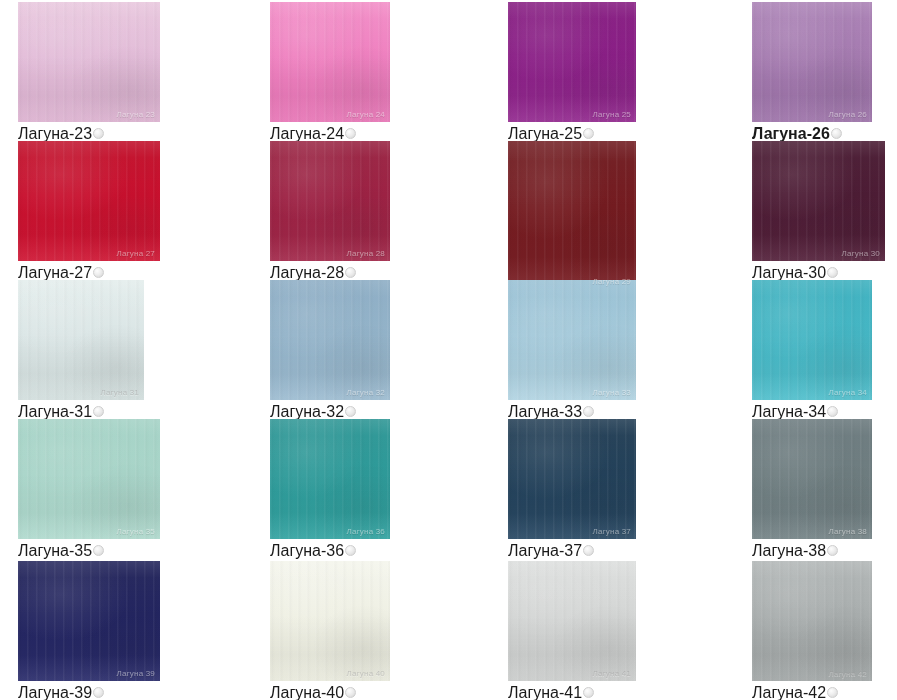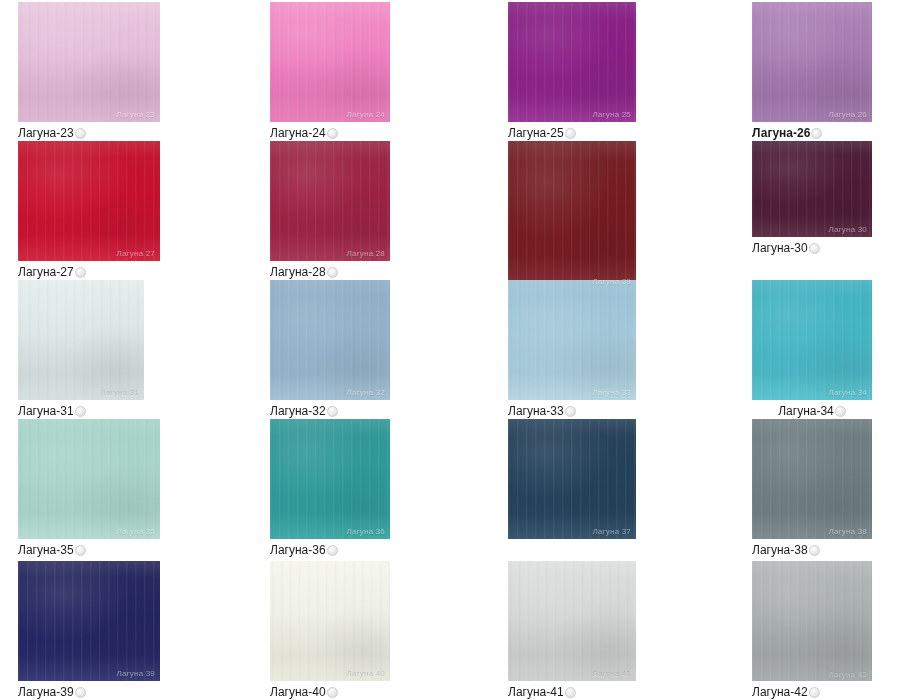--- a/index.html
+++ b/index.html
@@ -78,21 +78,21 @@
 
   .swatch-caption {
     display: flex;
     align-items: center;
     height: 19px;
     padding-top: 2px;
     white-space: nowrap;
   }
 
   .swatch-name {
-    font-size: 12px;
+    font-size: 16px;
     color: #1a1a1a;
     font-family: "Liberation Sans", sans-serif;
     line-height: 15px;
   }
 
   .swatch-dot {
     display: inline-block;
     width: 11px;
     height: 11px;
     border-radius: 50%;
@@ -164,21 +164,21 @@
     <div class="swatch-cell" style="left: 508px; top: 141px; width: 128px;">
       <div class="swatch-image" style="height: 148px; background-image: linear-gradient(rgb(110, 24, 29) 0%, rgb(116, 27, 32) 45%, rgb(123, 32, 38) 100%); text-decoration: underline;">
         <div class="swatch-watermark">Лагуна 29</div>
       </div>
       <div class="swatch-caption" style="height: 19px;">
         <span class="swatch-name">Лагуна-29</span>
         <span class="swatch-dot"></span>
       </div>
     </div>
     <div class="swatch-cell" style="left: 752px; top: 141px; width: 120px;">
-      <div class="swatch-image" style="height: 96px; background-image: linear-gradient(rgb(71, 24, 48) 0%, rgb(77, 28, 53) 45%, rgb(84, 33, 59) 100%);">
+      <div class="swatch-image" style="height: 120px; background-image: linear-gradient(rgb(71, 24, 48) 0%, rgb(77, 28, 53) 45%, rgb(84, 33, 59) 100%); padding-left: 13px;">
         <div class="swatch-watermark">Лагуна 30</div>
       </div>
       <div class="swatch-caption" style="height: 19px;">
         <span class="swatch-name">Лагуна-30</span>
         <span class="swatch-dot"></span>
       </div>
     </div>
     <div class="swatch-cell" style="left: 18px; top: 280px; width: 126px;">
       <div class="swatch-image" style="height: 120px; background-image: linear-gradient(rgb(227, 237, 236) 0%, rgb(219, 230, 230) 45%, rgb(210, 222, 221) 100%);">
         <div class="swatch-watermark dark-wm">Лагуна 31</div>
@@ -203,21 +203,21 @@
       </div>
       <div class="swatch-caption" style="height: 19px;">
         <span class="swatch-name">Лагуна-33</span>
         <span class="swatch-dot"></span>
       </div>
     </div>
     <div class="swatch-cell" style="left: 752px; top: 280px; width: 120px;">
       <div class="swatch-image" style="height: 120px; background-image: linear-gradient(rgb(58, 175, 190) 0%, rgb(69, 182, 196) 45%, rgb(81, 191, 204) 100%);">
         <div class="swatch-watermark">Лагуна 34</div>
       </div>
-      <div class="swatch-caption" style="height: 19px; justify-content: center;">
+      <div class="swatch-caption" style="height: 19px;">
         <span class="swatch-name">Лагуна-34</span>
         <span class="swatch-dot"></span>
       </div>
     </div>
     <div class="swatch-cell" style="left: 18px; top: 419px; width: 142px;">
       <div class="swatch-image" style="height: 120px; background-image: linear-gradient(rgb(163, 210, 197) 0%, rgb(169, 213, 201) 45%, rgb(176, 218, 206) 100%);">
         <div class="swatch-watermark">Лагуна 35</div>
       </div>
       <div class="swatch-caption" style="height: 19px;">
         <span class="swatch-name">Лагуна-35</span>
@@ -230,20 +230,24 @@
       </div>
       <div class="swatch-caption" style="height: 19px;">
         <span class="swatch-name">Лагуна-36</span>
         <span class="swatch-dot"></span>
       </div>
     </div>
     <div class="swatch-cell" style="left: 508px; top: 419px; width: 128px;">
       <div class="swatch-image" style="height: 120px; background-image: linear-gradient(rgb(31, 59, 82) 0%, rgb(35, 65, 90) 45%, rgb(41, 73, 100) 100%);">
         <div class="swatch-watermark">Лагуна 37</div>
       </div>
+      <div class="swatch-caption" style="height: 19px;">
+        <span class="swatch-name">Лагуна-37</span>
+        <span class="swatch-dot"></span>
+      </div>
     </div>
     <div class="swatch-cell" style="left: 752px; top: 419px; width: 120px;">
       <div class="swatch-image" style="height: 120px; background-image: linear-gradient(rgb(105, 120, 124) 0%, rgb(110, 125, 128) 45%, rgb(116, 131, 134) 100%);">
         <div class="swatch-watermark">Лагуна 38</div>
       </div>
       <div class="swatch-caption" style="height: 19px;">
         <span class="swatch-name">Лагуна-38</span>
         <span class="swatch-dot"></span>
       </div>
     </div>

